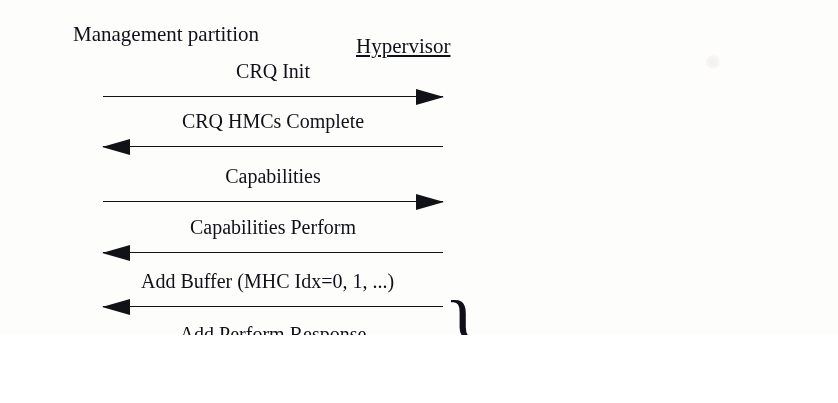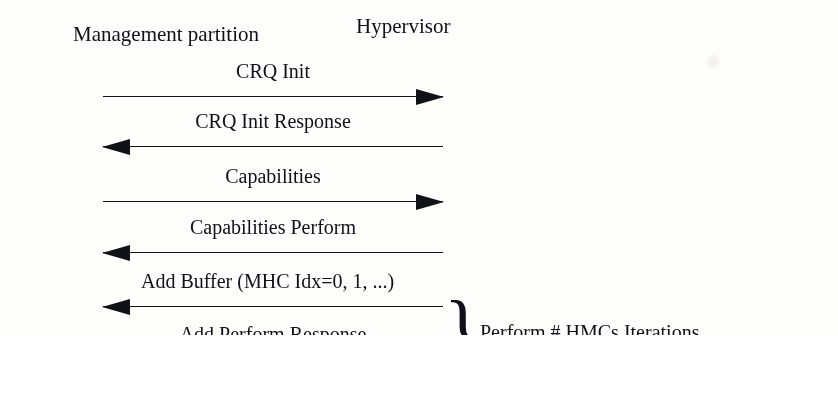--- a/index.html
+++ b/index.html
@@ -18,21 +18,21 @@
     color: #0d0d14;
   }
   .lane-title {
     position: absolute;
     font-size: 21px;
     line-height: 1;
     white-space: nowrap;
     color: #10101a;
   }
   #lane-title-left  { left: 73px;  top: 24px; }
-  #lane-title-right { left: 356px; top: 16px; }
+  #lane-title-right { left: 356px; top: 36px; text-decoration: underline; }
 
   .msg {
     position: absolute;
     left: 103px;
     width: 340px;
     height: 0;
   }
   .msg .shaft {
     position: absolute;
     left: 0;
@@ -126,21 +126,21 @@
 
   <div class="msg to-right center-label" id="msg-crq-init">
     <div class="shaft"></div>
     <div class="head"></div>
     <div class="label">CRQ Init</div>
   </div>
 
   <div class="msg to-left center-label" id="msg-crq-init-complete">
     <div class="shaft"></div>
     <div class="head"></div>
-    <div class="label">CRQ Init Response</div>
+    <div class="label">CRQ HMCs Complete</div>
   </div>
 
   <div class="msg to-right center-label" id="msg-capabilities">
     <div class="shaft"></div>
     <div class="head"></div>
     <div class="label">Capabilities</div>
   </div>
 
   <div class="msg to-left center-label" id="msg-capabilities-resp">
     <div class="shaft"></div>
@@ -155,17 +155,16 @@
   </div>
 
   <div class="msg to-right center-label" id="msg-add-buffer-resp">
     <div class="shaft"></div>
     <div class="head"></div>
     <div class="label">Add Perform Response</div>
   </div>
 
   <div id="group-brace">}</div>
 
-  <div id="group-note">Perform # HMCs Iterations</div>
 
   <div id="scan-artifact"></div>
 
 </div>
 
 </body></html>

